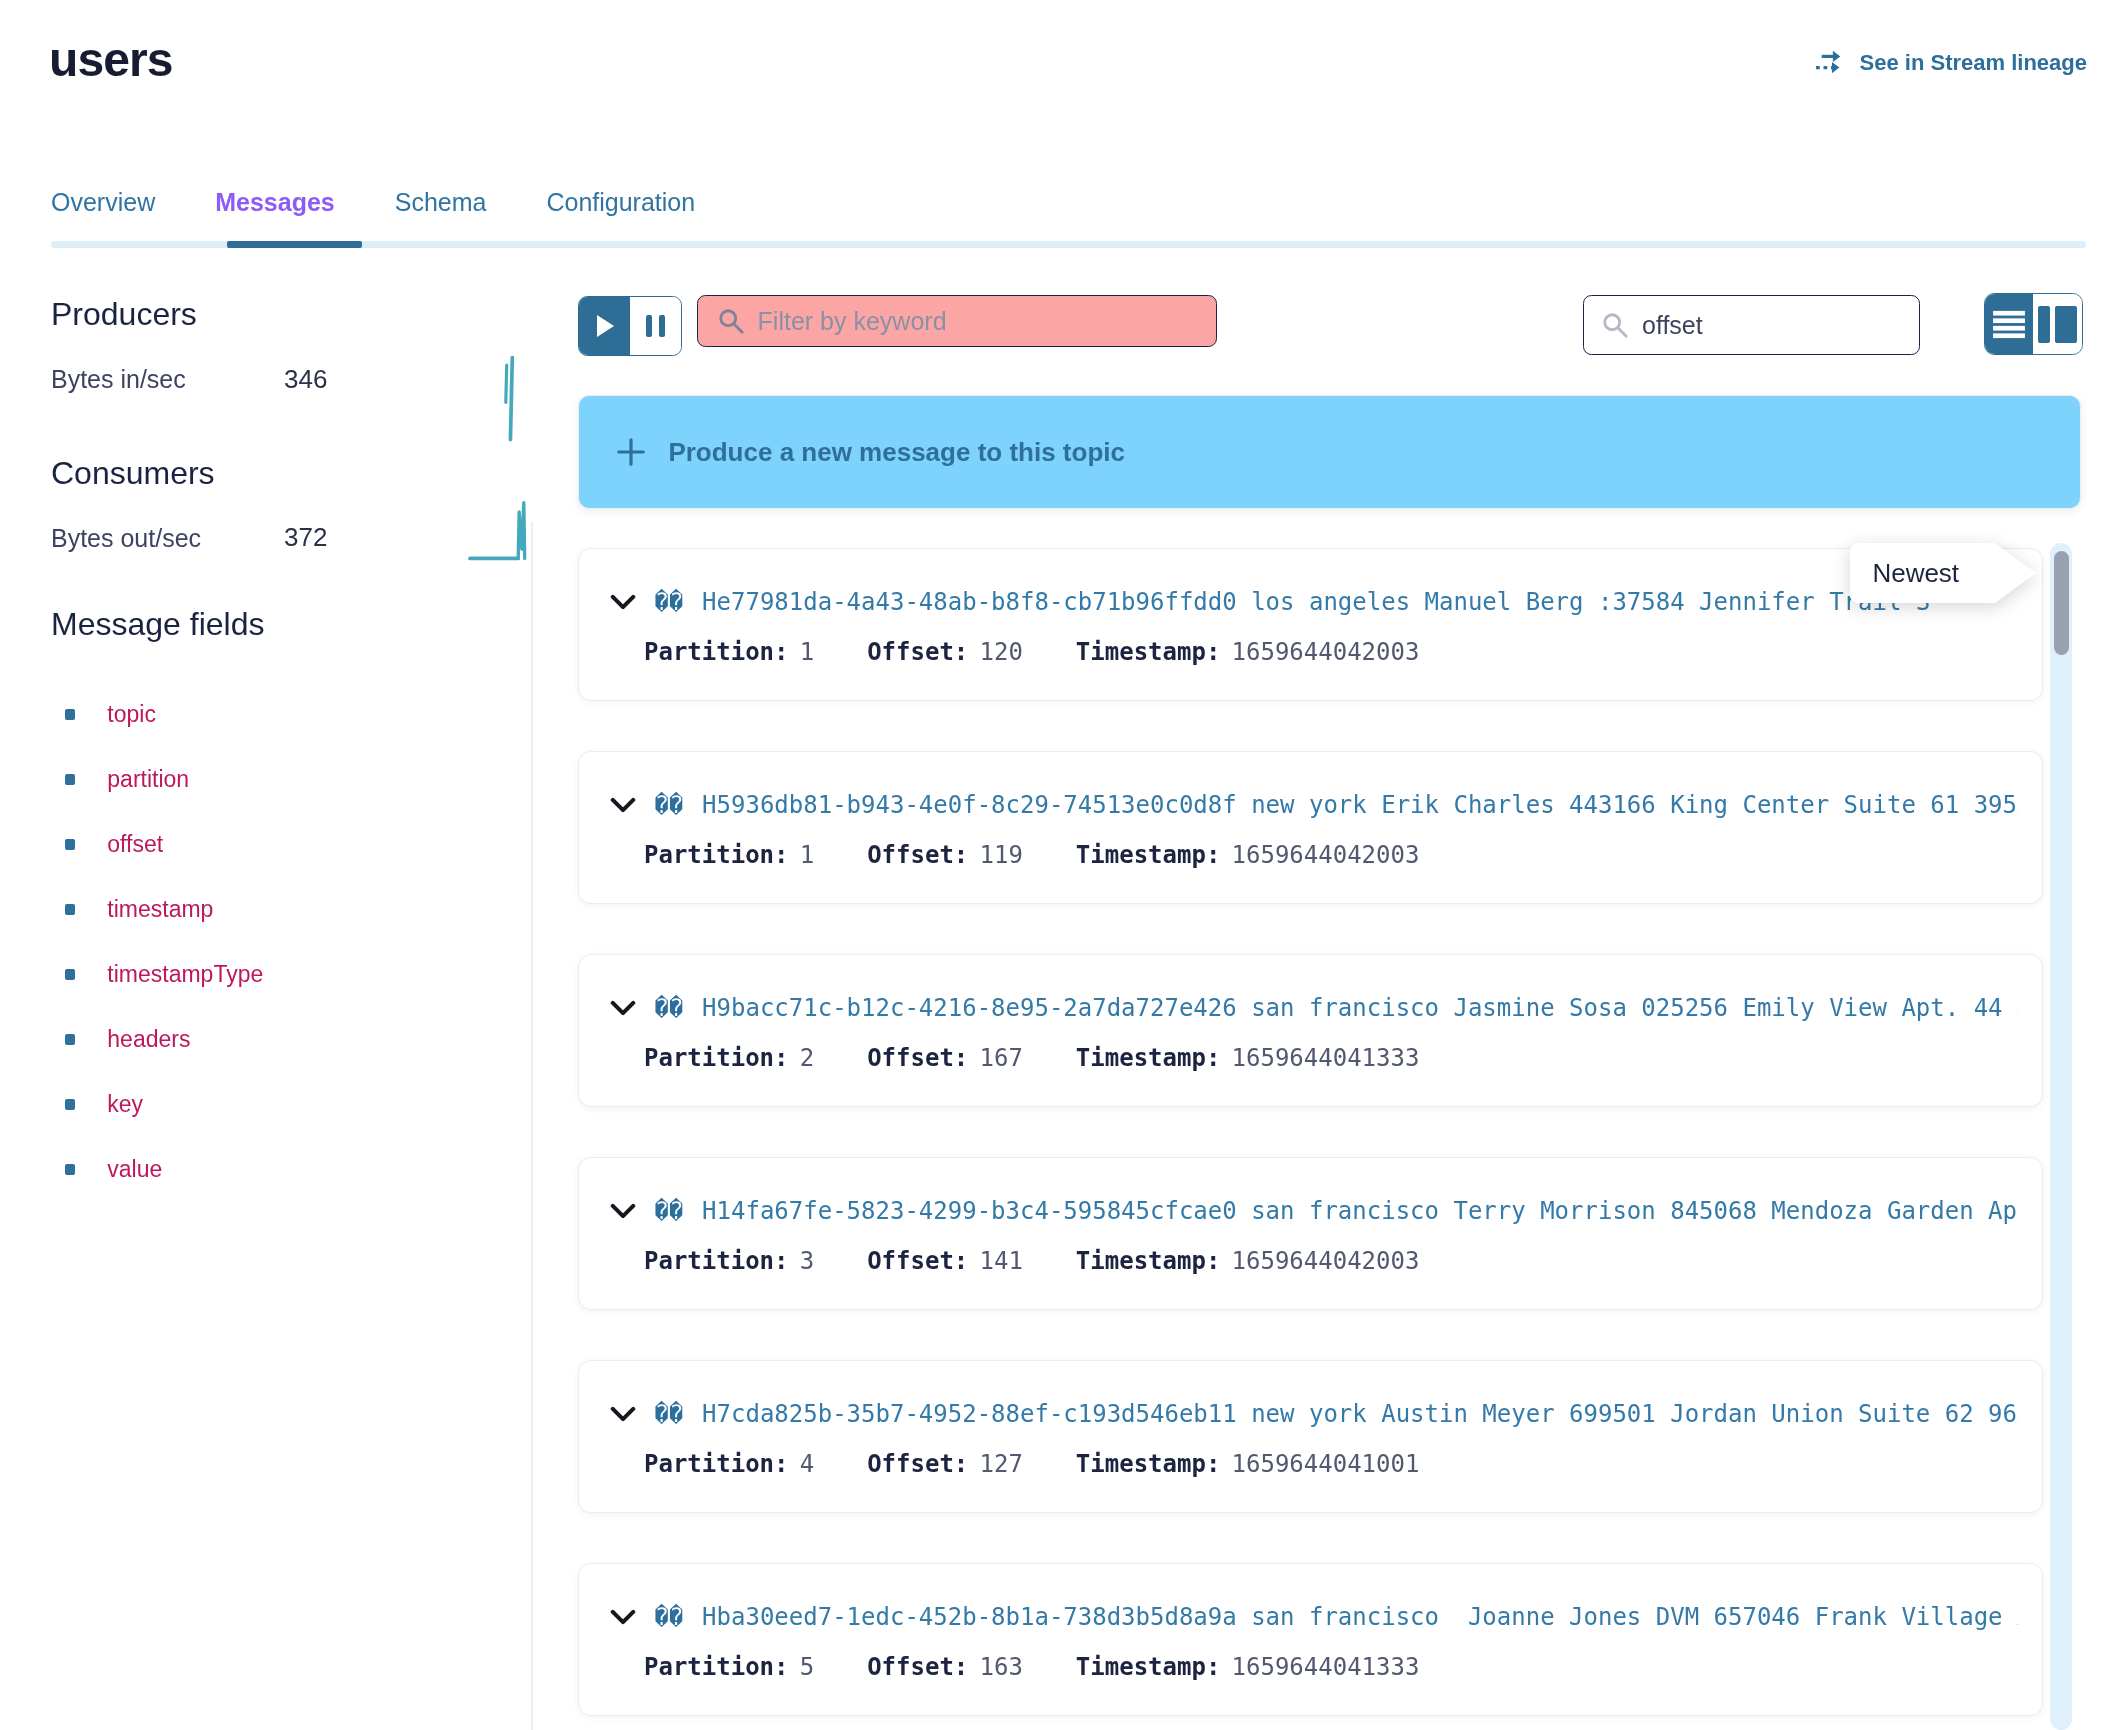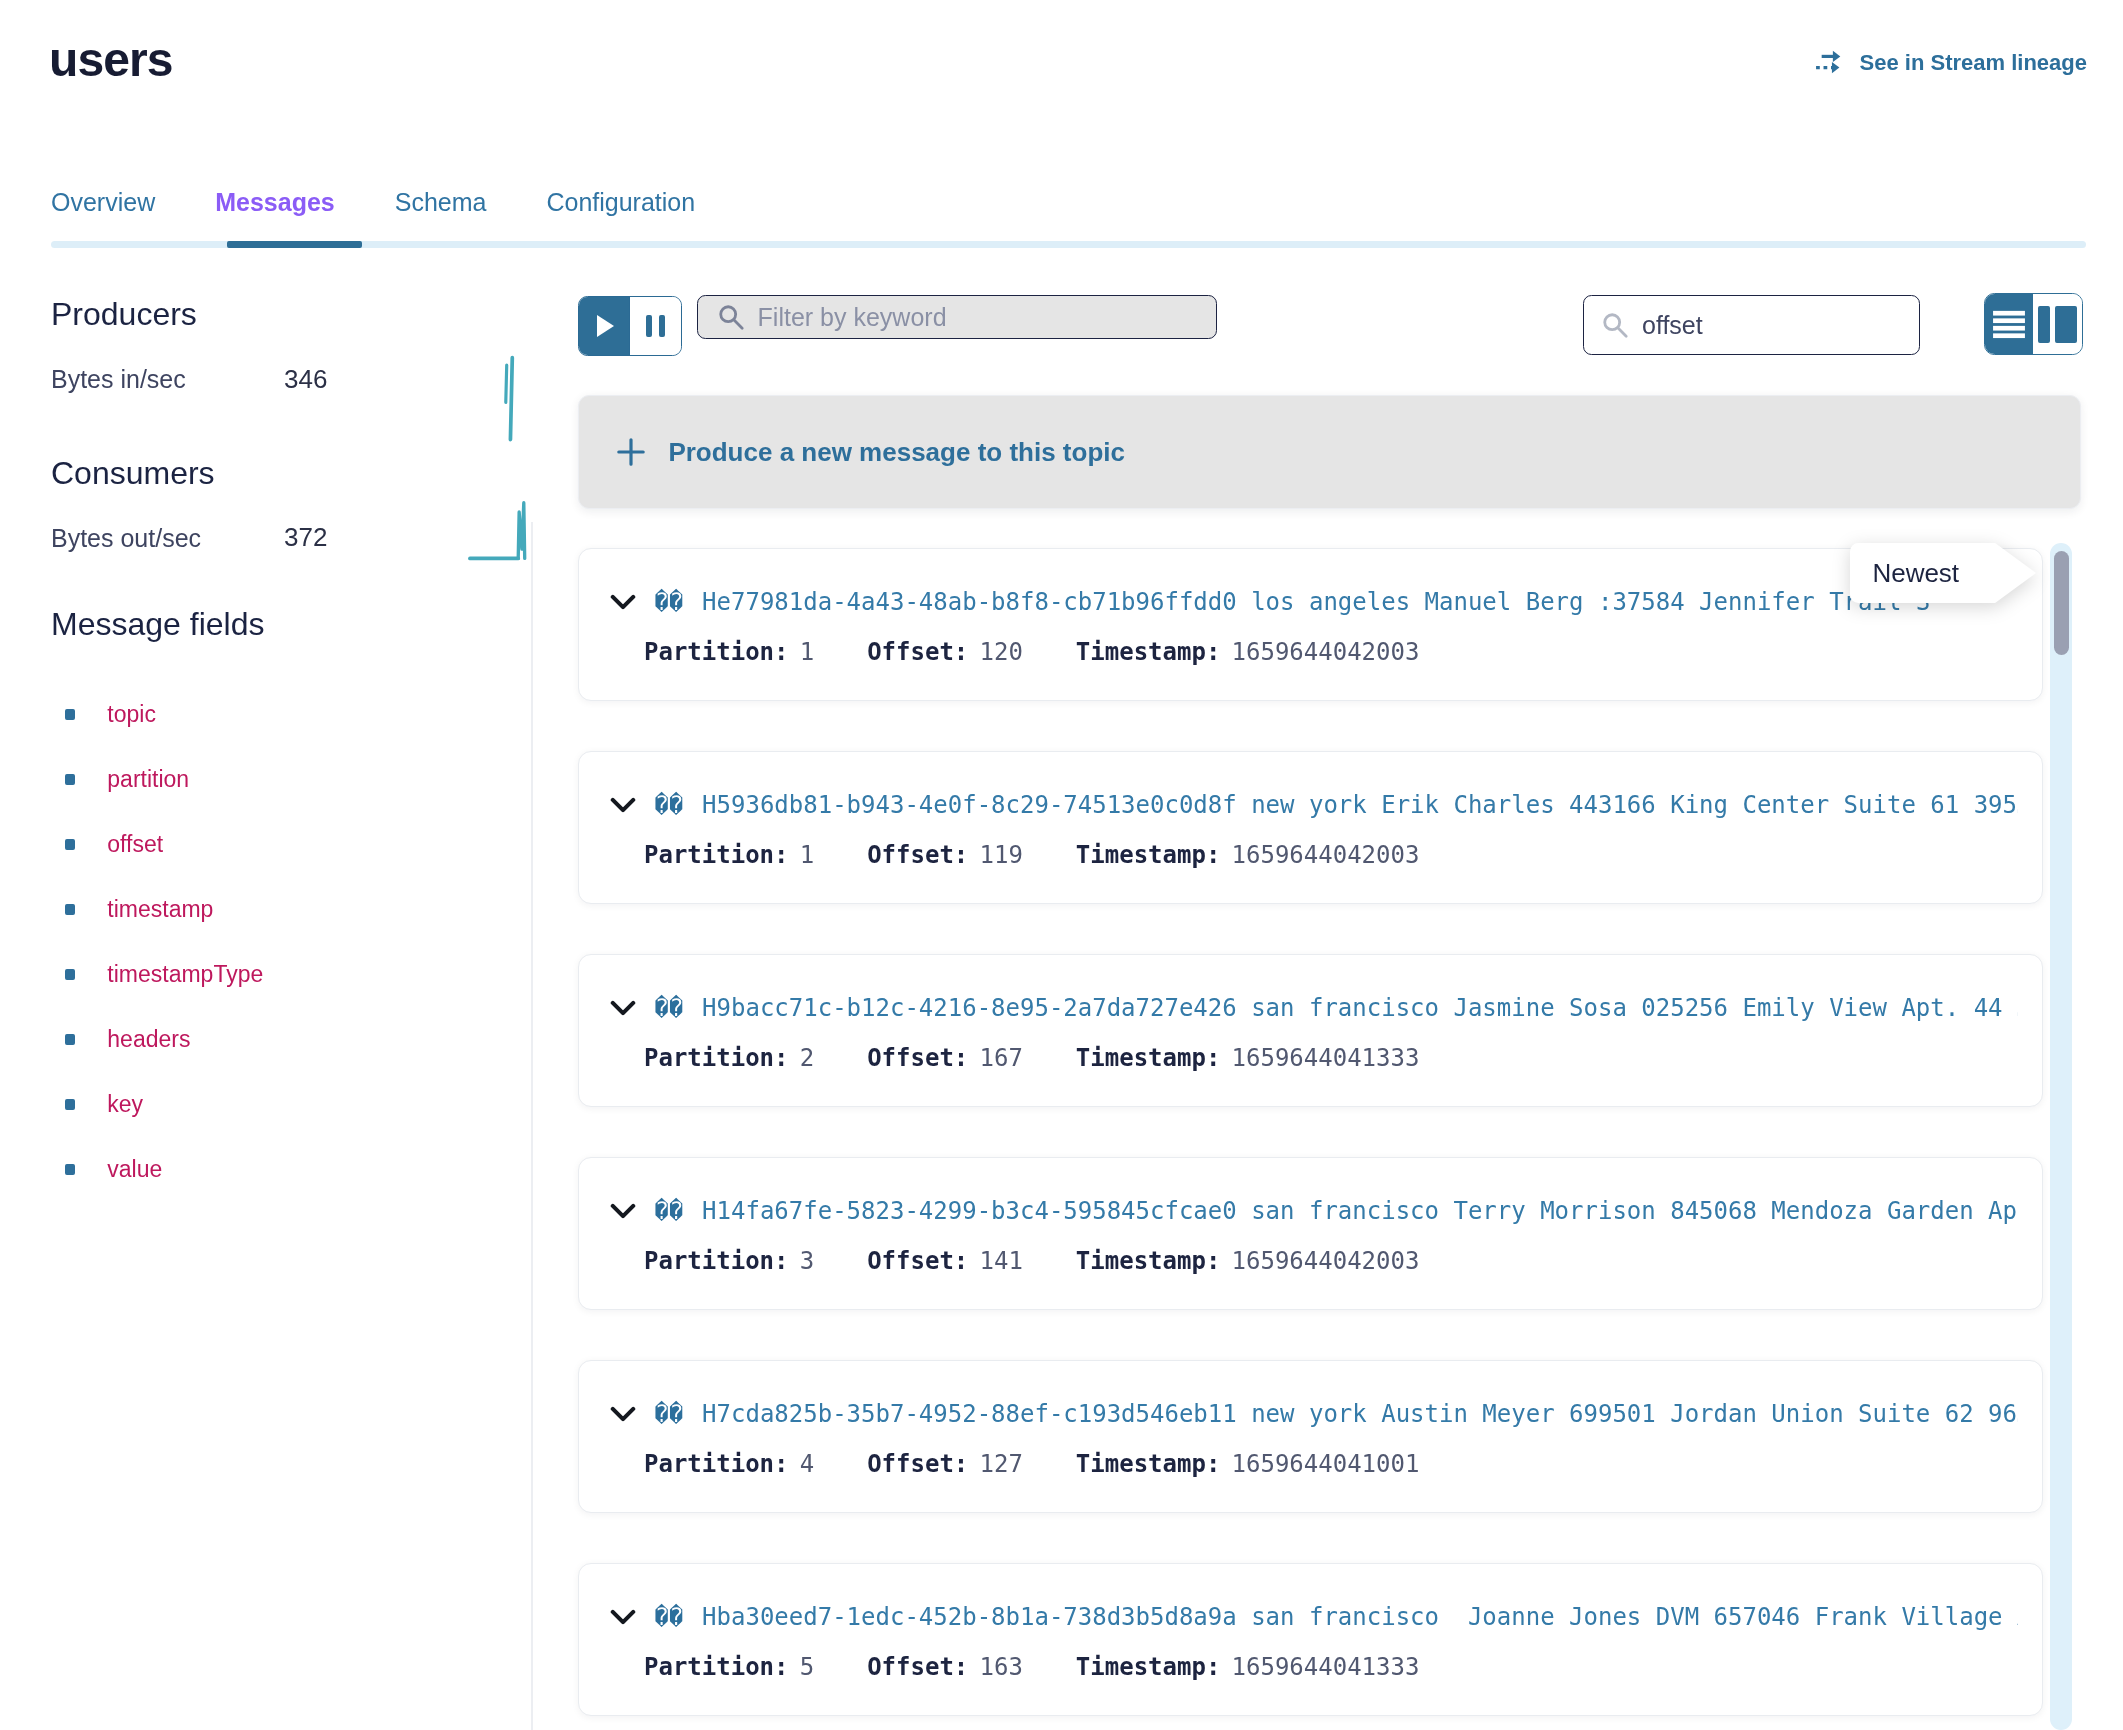--- a/index.html
+++ b/index.html
@@ -38,23 +38,23 @@
   .playpause { position:absolute; left:578px; top:296px; width:104px; height:60px;
     border:1.9px solid #2b6a94; border-radius:9.3px; display:flex; overflow:hidden; background:#fff; }
   .pp-play { width:51px; background:#2e6e96; display:flex; align-items:center; justify-content:center;
     cursor:pointer; border-right:1.9px solid #2b6a94; }
   .pp-pause { flex:1; display:flex; align-items:center; justify-content:center; gap:6.5px; cursor:pointer;
     background:#fff; }
   .play-tri { width:0; height:0; border-left:17.7px solid #fff; border-top:11.2px solid transparent;
     border-bottom:11.2px solid transparent; margin-left:3.7px; }
   .pause-bar { width:6.5px; height:22.4px; background:#2e6e96; border-radius:1.9px; }
 
-  .filter-box { position:absolute; left:697px; top:295px; width:520px; height:44px;
+  .filter-box { position:absolute; left:697px; top:295px; width:520px; height:52px;
     border:1.9px solid #1c2342; border-radius:8.4px; display:flex; align-items:center; gap:13px;
-    padding:0 18.6px; background:#e5e5e5; }
+    padding:0 18.6px; background:#fca5a5; }
   .filter-box input { border:none; outline:none; flex:1; font-size:25px; color:#3e4460;
     font-family:"Liberation Sans", sans-serif; background:transparent; }
   .filter-box input::placeholder { color:#8a90a5; }
 
   .jump-select { position:absolute; left:1240px; top:295px; width:336px; height:60px;
     border:1.9px solid #1c2342; border-radius:8.4px; display:flex; background:#fff; cursor:pointer; }
   .jump-text { flex:1; display:flex; align-items:center; padding-left:22.4px; font-size:25px; color:#2b3046; }
   .jump-chevron { width:54px; border-left:1.9px solid #1c2342; display:flex; align-items:center;
     justify-content:center; }
 
@@ -67,21 +67,21 @@
   .view-toggle { position:absolute; left:1984px; top:293px; width:99px; height:62px;
     border:1.9px solid #2e6e96; border-radius:10.3px; display:flex; overflow:hidden; background:#fff; }
   .vt-list { width:48px; background:#2e6e96; display:flex; align-items:center; justify-content:center;
     cursor:pointer; }
   .vt-cols { flex:1; display:flex; align-items:center; justify-content:center; gap:5.6px; cursor:pointer;
     background:#fff; }
   .vt-col-narrow { width:12px; height:37px; background:#2e6e96; border-radius:1.9px; }
   .vt-col-wide { width:22.4px; height:37px; background:#2e6e96; border-radius:1.9px; }
 
   
-  .produce-card { position:absolute; left:578px; top:395px; width:1503px; height:114px; background:#e5e5e5;
+  .produce-card { position:absolute; left:578px; top:395px; width:1503px; height:114px; background:#7dd3fc;
     border:0.9px solid #eceef2; border-radius:11.2px; box-shadow:0 2.8px 9.3px rgba(16,24,40,.07);
     display:flex; align-items:center; gap:22.4px; padding-left:37px; cursor:pointer; }
   .produce-label { font-size:26px; font-weight:700; color:#2e6f9b; }
 
   
   .msg-list { position:absolute; left:578px; top:548px; width:1465px; }
   .msg-card { position:relative; width:1465px; height:153px; background:#fff; border:0.9px solid #e9ecf0;
     border-radius:13px; box-shadow:0 1.9px 7.5px rgba(16,24,40,.05); margin-bottom:50px; cursor:pointer; }
   .msg-row1 { position:absolute; left:31px; top:39px; display:flex; align-items:center; gap:18.6px;
     width:1408px; }

